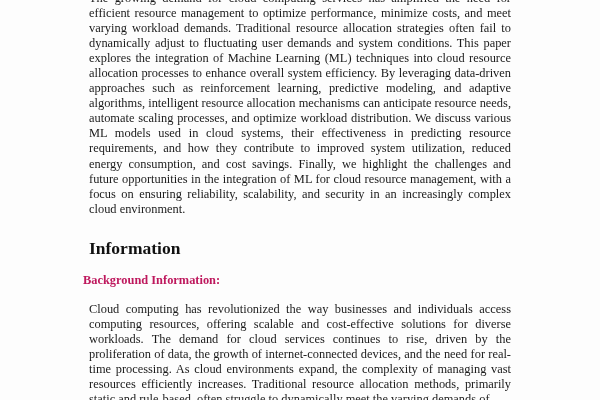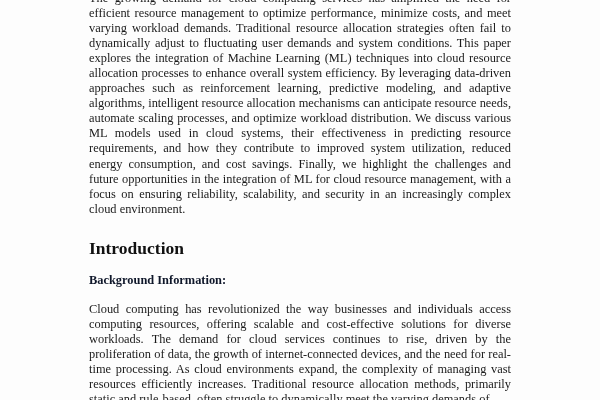--- a/index.html
+++ b/index.html
@@ -15,32 +15,32 @@
   }
   p.body {
     margin:0; font-size:12.4px; line-height:15.05px; text-align:justify;
     hyphens:none;
   }
   h2.section {
     margin:0; position:absolute; left:89px; top:238px;
     font-size:17.5px; font-weight:bold; color:#111;
   }
   h3.sub {
-    margin:0; position:absolute; left:89px; top:273px;
-    font-size:12.4px; font-weight:bold; color:#0f172a;
+    margin:0; position:absolute; left:83px; top:273px;
+    font-size:12.4px; font-weight:bold; color:#be185d;
   }
   .intro {
     position:absolute; left:89px; top:302px; width:422px;
   }
 </style>
 </head>
 <body>
 
 <div class="page">
   <p class="body">The growing demand for cloud computing services has amplified the need for efficient resource management to optimize performance, minimize costs, and meet varying workload demands. Traditional resource allocation strategies often fail to dynamically adjust to fluctuating user demands and system conditions. This paper explores the integration of Machine Learning (ML) techniques into cloud resource allocation processes to enhance overall system efficiency. By leveraging data-driven approaches such as reinforcement learning, predictive modeling, and adaptive algorithms, intelligent resource allocation mechanisms can anticipate resource needs, automate scaling processes, and optimize workload distribution. We discuss various ML models used in cloud systems, their effectiveness in predicting resource requirements, and how they contribute to improved system utilization, reduced energy consumption, and cost savings. Finally, we highlight the challenges and future opportunities in the integration of ML for cloud resource management, with a focus on ensuring reliability, scalability, and security in an increasingly complex cloud environment.</p>
 </div>
 
-<h2 class="section">Introduction</h2>
+<h2 class="section">Information</h2>
 <h3 class="sub">Background Information:</h3>
 
 <div class="intro">
   <p class="body">Cloud computing has revolutionized the way businesses and individuals access computing resources, offering scalable and cost-effective solutions for diverse workloads. The demand for cloud services continues to rise, driven by the proliferation of data, the growth of internet-connected devices, and the need for real-time processing. As cloud environments expand, the complexity of managing vast resources efficiently increases. Traditional resource allocation methods, primarily static and rule-based, often struggle to dynamically meet the varying demands of</p>
 </div>
 
 </body></html>

